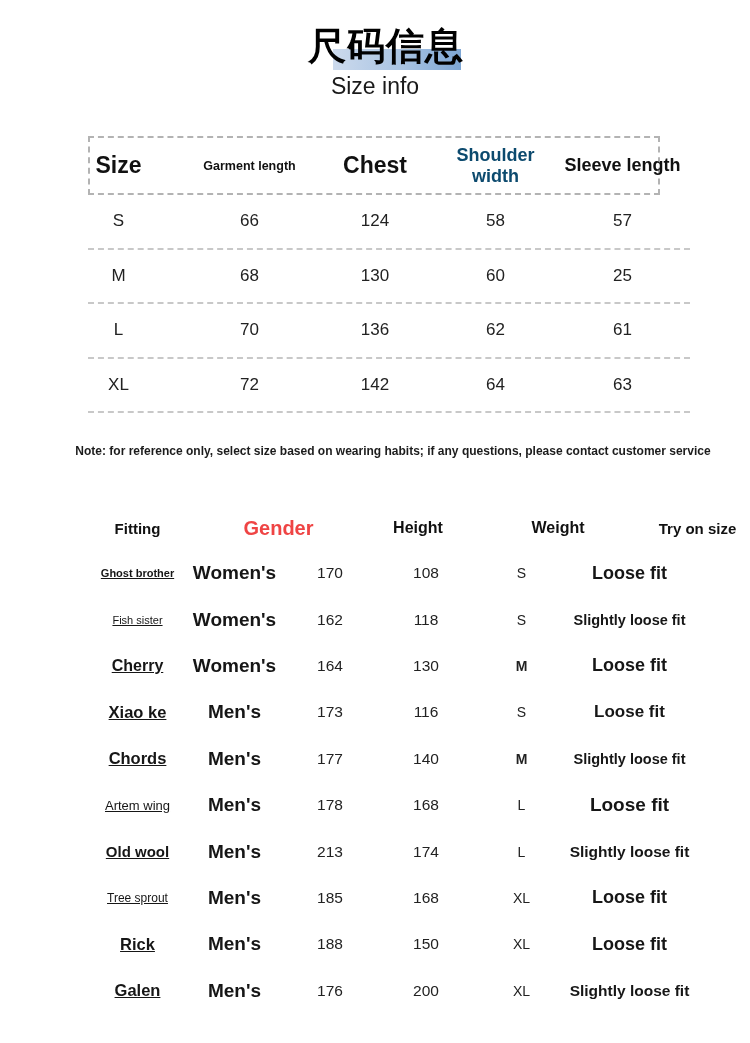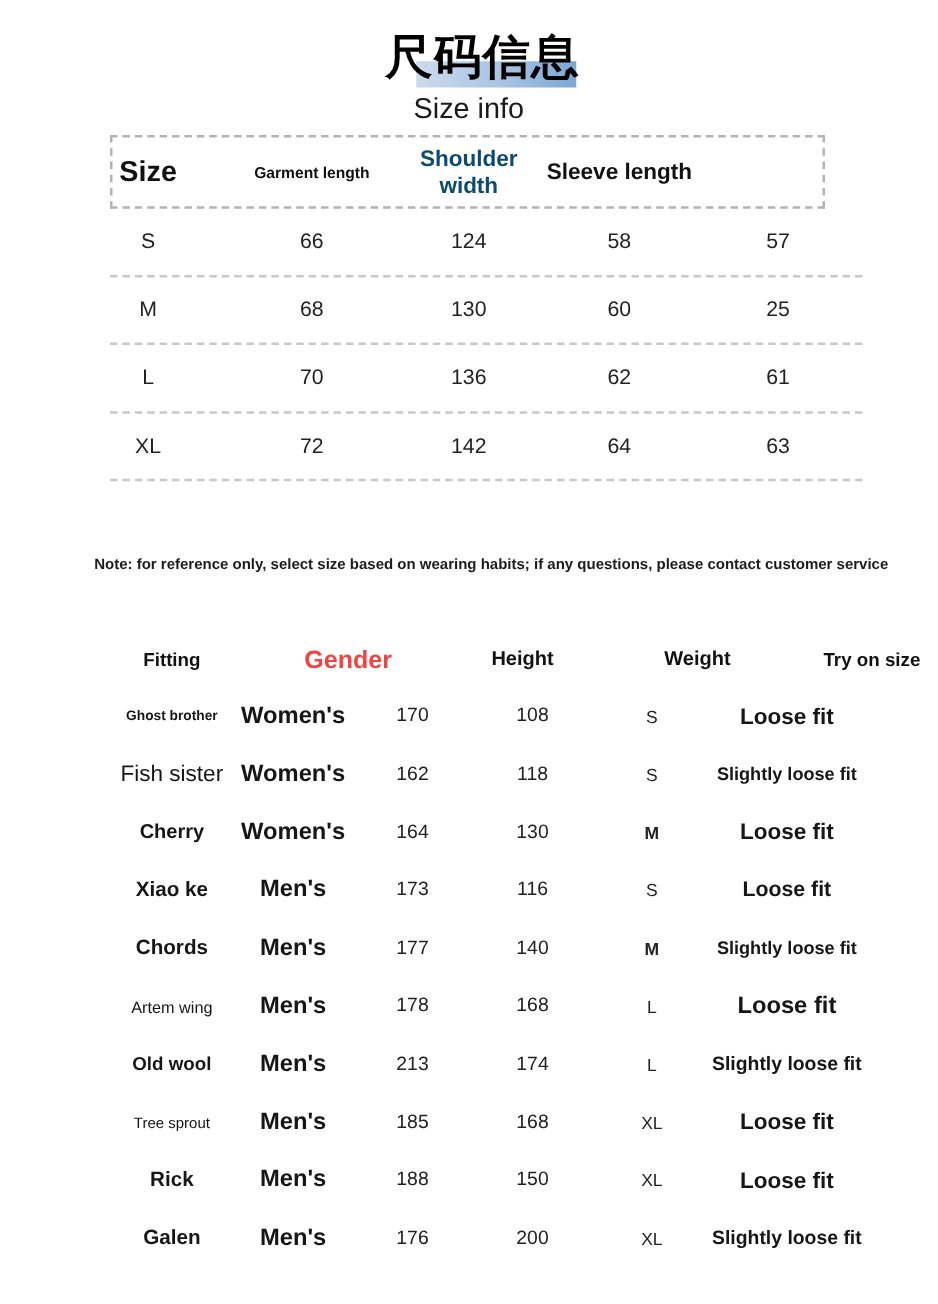--- a/index.html
+++ b/index.html
@@ -15,21 +15,21 @@
   .title-zh{
     position:absolute;left:0;top:24px;width:100%;text-align:center;z-index:1;
     font-size:38px;font-weight:700;color:#000;letter-spacing:1px;margin:0;
     transform:translateX(11px);line-height:1.2;
   }
   .title-en{
     position:absolute;left:0;top:73px;width:100%;text-align:center;z-index:1;
     font-size:23px;font-weight:400;color:#1a1a1a;margin:0;
   }
   
-  .size-table{position:absolute;left:88px;top:108px;width:602px;}
+  .size-table{position:absolute;left:88px;top:136px;width:602px;}
   .st-headerbox{
     position:absolute;left:0;top:0;width:572px;height:59px;box-sizing:border-box;
     border:2px dashed #b3b3b3;
   }
   .st-header,.st-row{
     position:relative;display:grid;grid-template-columns:97px 129px 122px 119px 135px;
     align-items:center;
   }
   .st-header{height:59px;}
   .st-cell{text-align:center;}
@@ -57,24 +57,24 @@
   .ft-h-gender{font-size:20px;font-weight:700;color:#ef4444;}
   .ft-h-height{font-size:16px;font-weight:700;color:#111;}
   .ft-h-weight{font-size:16px;font-weight:700;color:#111;}
   .ft-h-try{font-size:15px;font-weight:700;color:#111;}
   .ft-h-effect{font-size:28px;font-weight:700;color:#111;}
   .ft-row{height:46.4px;}
   .cell-gender{font-size:19px;font-weight:700;color:#161616;}
   .cell-h,.cell-w{font-size:15.5px;font-weight:400;color:#222;}
   .cell-try{font-size:14px;font-weight:400;color:#222;}
   .cell-effect{font-weight:700;color:#161616;}
-  .cell-fit{color:#161616;}
+  .cell-fit{color:#161616;text-decoration:underline;}
   
   .ft-rows .ft-row:nth-child(1) .cell-fit{font-size:11px;font-weight:700;}
-  .ft-rows .ft-row:nth-child(2) .cell-fit{font-size:18px;font-weight:400;text-align:center;}
+  .ft-rows .ft-row:nth-child(2) .cell-fit{font-size:11px;font-weight:400;text-align:center;}
   .ft-rows .ft-row:nth-child(3) .cell-fit{font-size:16px;font-weight:700;}
   .ft-rows .ft-row:nth-child(4) .cell-fit{font-size:16.5px;font-weight:700;}
   .ft-rows .ft-row:nth-child(5) .cell-fit{font-size:16.5px;font-weight:700;}
   .ft-rows .ft-row:nth-child(6) .cell-fit{font-size:13px;font-weight:400;}
   .ft-rows .ft-row:nth-child(7) .cell-fit{font-size:15px;font-weight:700;}
   .ft-rows .ft-row:nth-child(8) .cell-fit{font-size:12px;font-weight:400;}
   .ft-rows .ft-row:nth-child(9) .cell-fit{font-size:16.5px;font-weight:700;}
   .ft-rows .ft-row:nth-child(10) .cell-fit{font-size:16.5px;font-weight:700;}
   .ft-rows .ft-row:nth-child(3) .cell-try,
   .ft-rows .ft-row:nth-child(5) .cell-try{font-weight:700;}
@@ -96,20 +96,21 @@
 
   <div class="title-highlight"></div>
   <h1 class="title-zh">尺码信息</h1>
   <div class="title-en">Size info</div>
 
   <div class="size-table">
     <div class="st-headerbox"></div>
     <div class="st-header">
       <div class="st-cell c0 st-h-size">Size</div>
       <div class="st-cell st-h-garment">Garment length</div>
+      <div class="st-cell st-h-chest">Chest</div>
       <div class="st-cell st-h-shoulder">Shoulder width</div>
       <div class="st-cell st-h-sleeve">Sleeve length</div>
     </div>
     <div class="st-rows" id="st-rows">
         <div class="st-row">
     <div class="st-cell c0">S</div>
     <div class="st-cell">66</div>
     <div class="st-cell">124</div>
     <div class="st-cell">58</div>
     <div class="st-cell">57</div>

